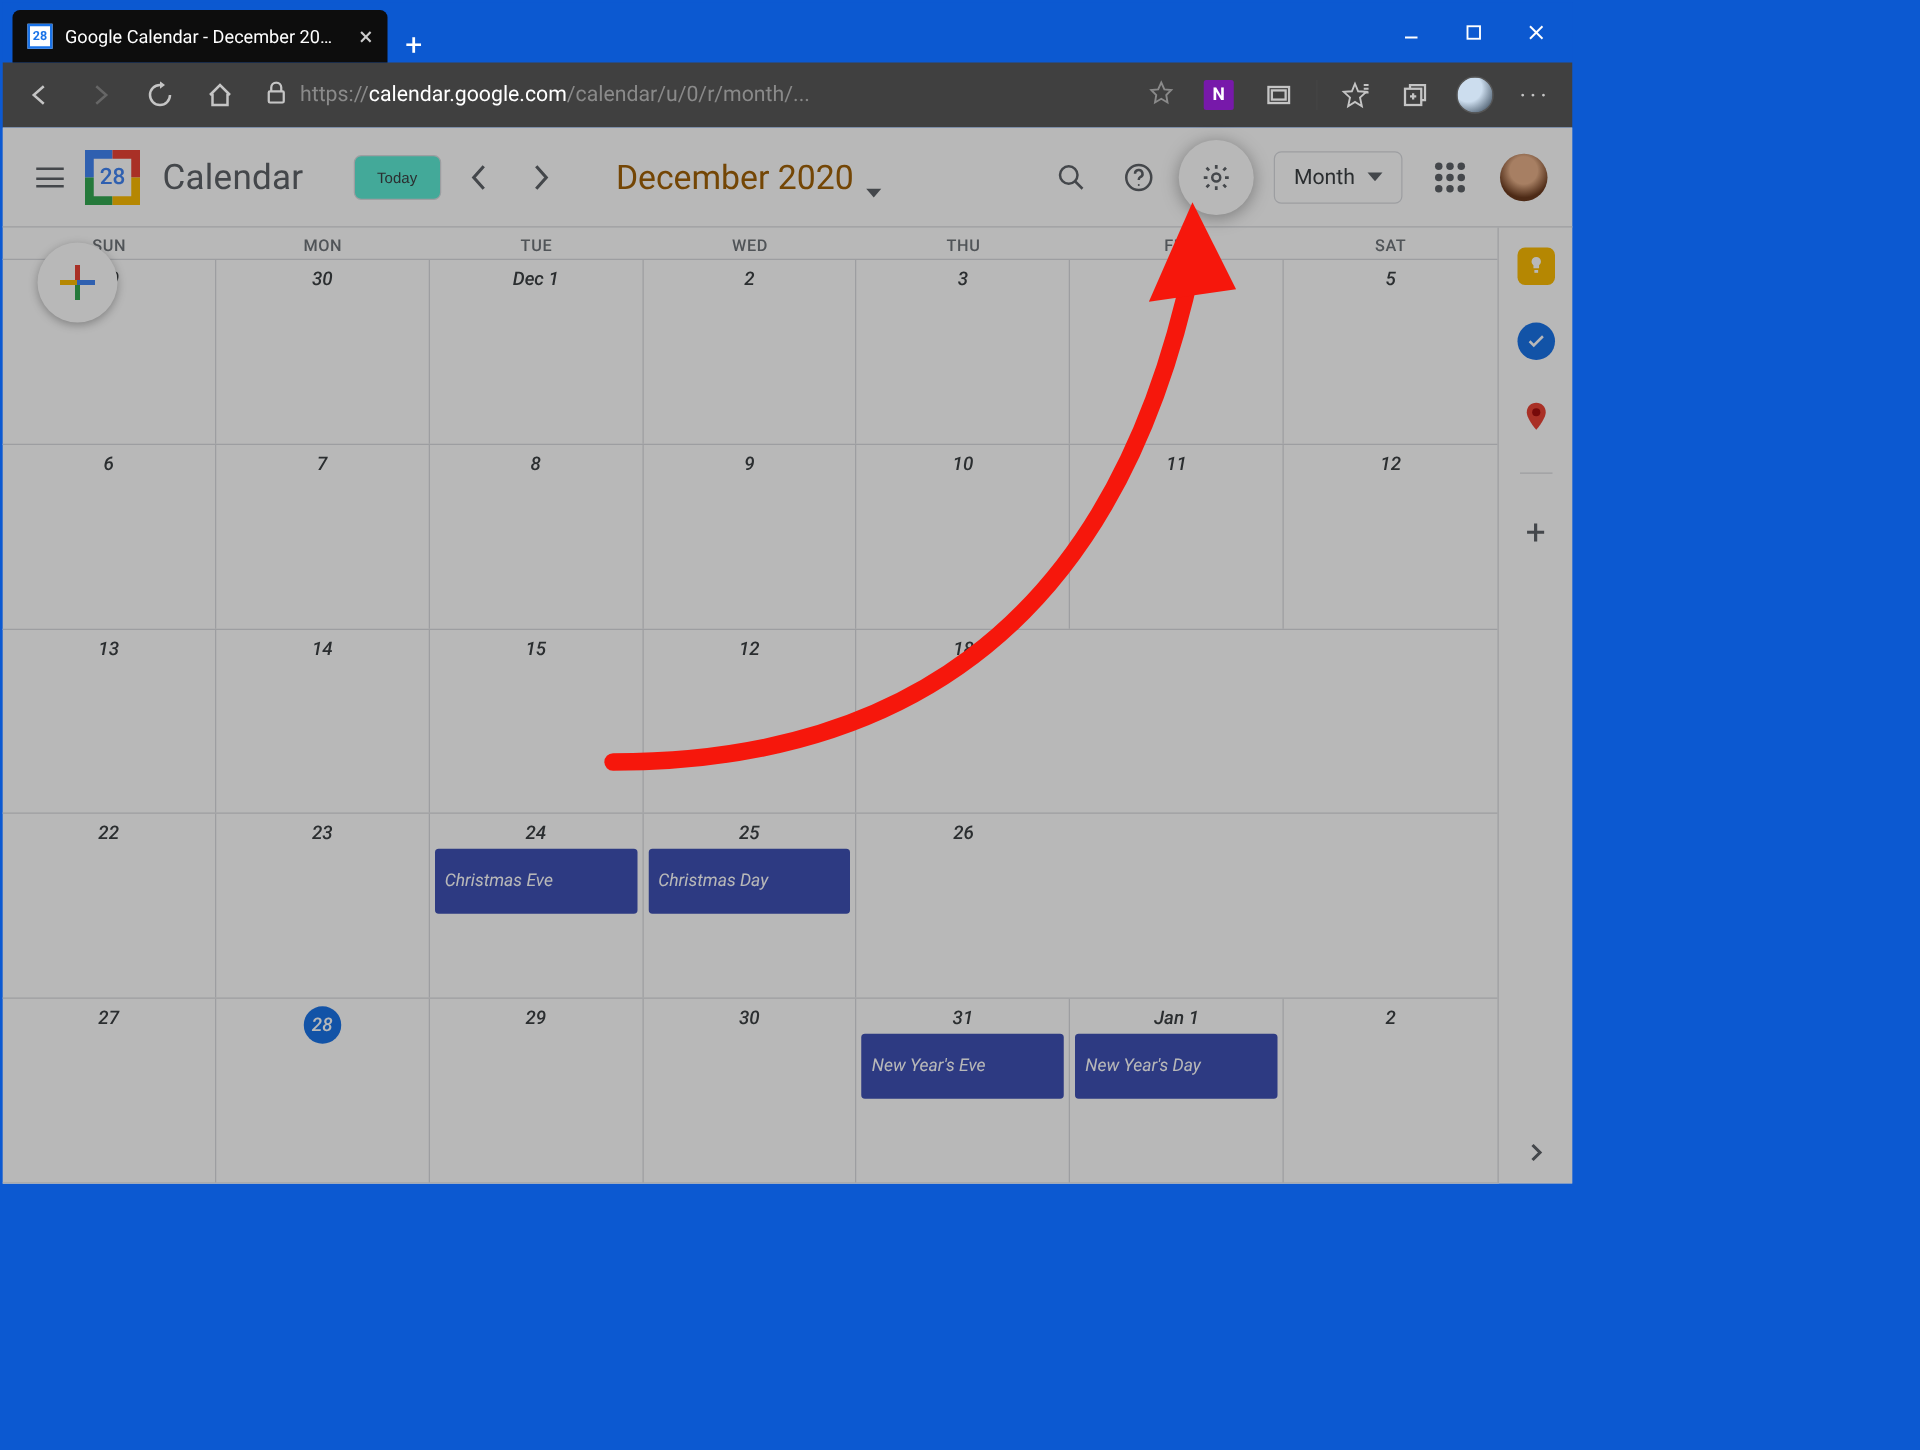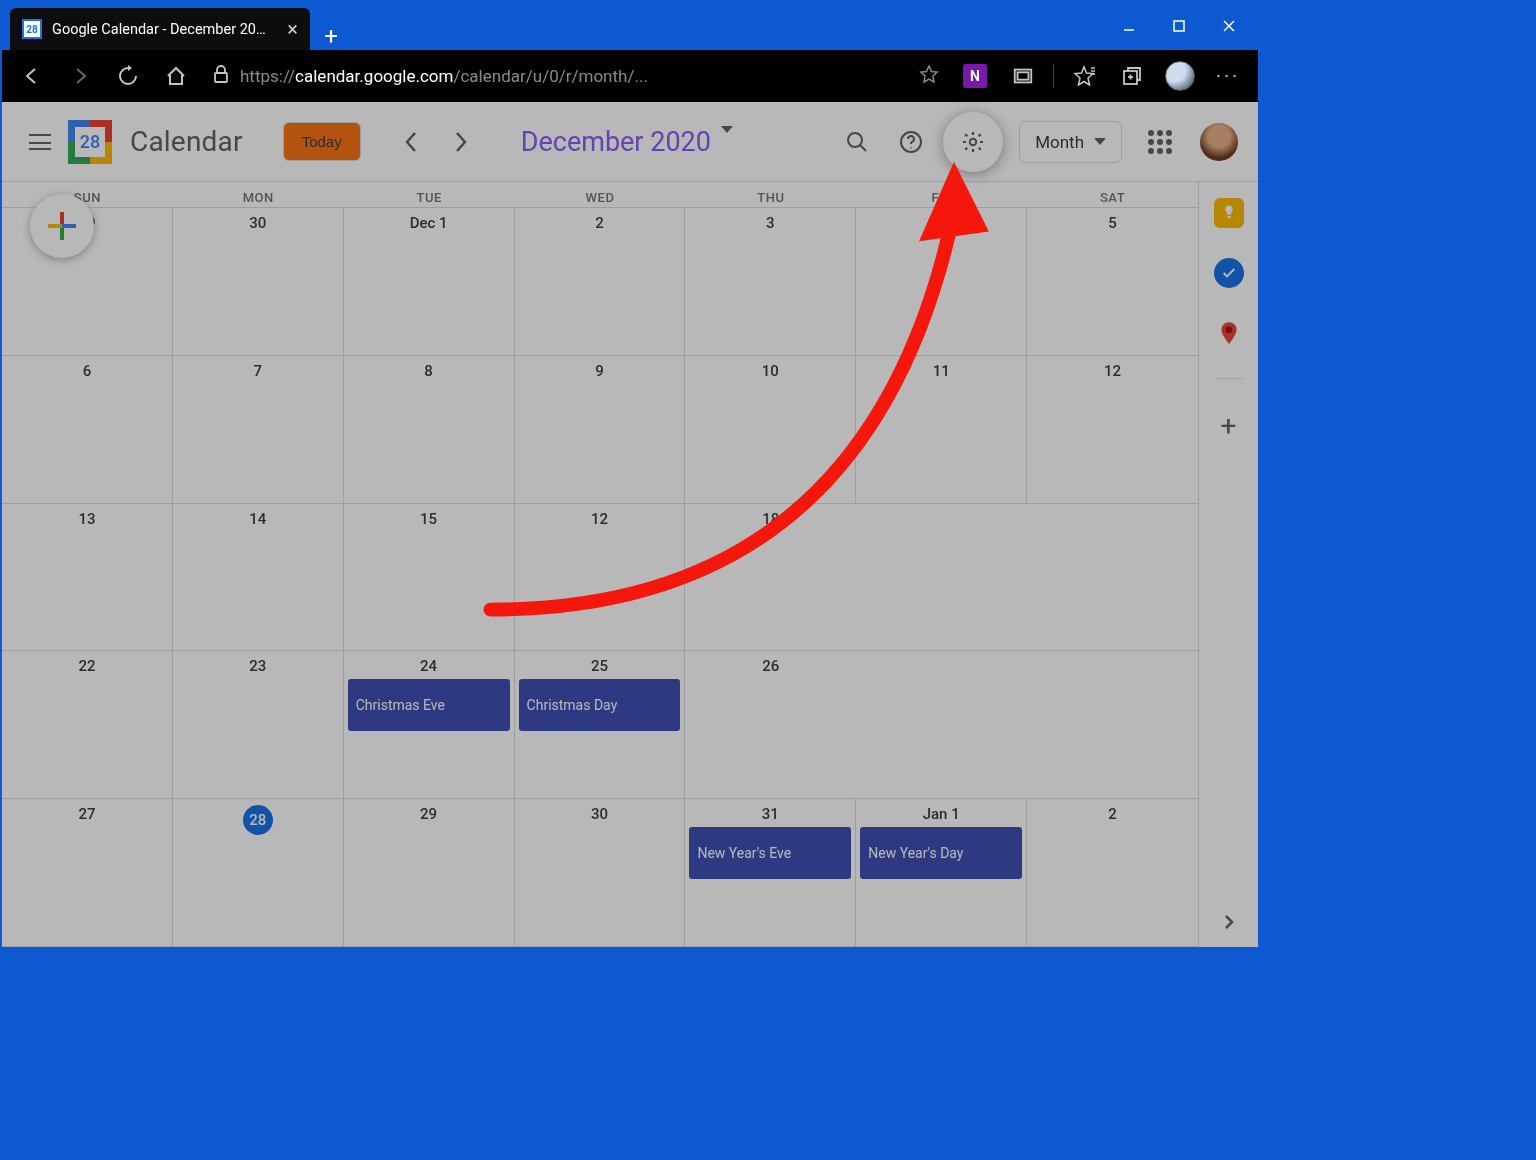--- a/index.html
+++ b/index.html
@@ -52,21 +52,21 @@
     padding-right:4px;
   }
   .win-btn {
     width:50px;display:flex;align-items:center;justify-content:center;
     color:#fff;font-size:16px;cursor:pointer;
   }
 
   
   .toolbar {
     height: 52px;
-    background:#000000;
+    background:#404040;
     display:flex;
     align-items:center;
     padding: 0 8px;
     gap: 4px;
     color:#c5c5c5;
   }
   .tbtn {
     width:44px;height:40px;display:flex;align-items:center;justify-content:center;
     cursor:pointer;font-size:20px;
   }
@@ -130,29 +130,28 @@
   }
   .gc-logo .sq{position:absolute;}
   .gc-logo .tl{left:0;top:0;width:22px;height:22px;background:#4285f4;}
   .gc-logo .tr{right:0;top:0;width:22px;height:22px;background:#ea4335;}
   .gc-logo .bl{left:0;bottom:0;width:22px;height:22px;background:#34a853;}
   .gc-logo .br{right:0;bottom:0;width:22px;height:22px;background:#fbbc04;}
   .gc-logo .inner{position:absolute;left:7px;top:7px;right:7px;bottom:7px;background:#fff;display:flex;align-items:center;justify-content:center;font-weight:500;color:#4285f4;font-size:18px;}
   .gc-title { font-size:28px;color:#5f6368;font-weight:400;margin-right:30px;letter-spacing:.2px;}
   .today-btn {
     border:1px solid #dadce0;border-radius:6px;
-    padding: 10px 18px;font-size:15px;color:#3c4043;background:#f97316;cursor:pointer;
-    margin-right:20px;
+    padding: 10px 18px;font-size:12px;color:#3c4043;background:#5eead4;cursor:pointer;
   }
   .nav-arrow {
     width:40px;height:40px;display:flex;align-items:center;justify-content:center;
     color:#5f6368;font-size:22px;cursor:pointer;border-radius:50%;
   }
   .month-label {
-    font-size:27px;color:#8b5cf6;margin-left:30px;display:flex;align-items:flex-start;gap:10px;cursor:pointer;
+    font-size:27px;color:#a16207;margin-left:30px;display:flex;align-items:flex-end;gap:10px;cursor:pointer;
   }
   .dropdown-tri {
     width:0;height:0;border-left:6px solid transparent;border-right:6px solid transparent;border-top:7px solid #5f6368;
   }
   .header-spacer { flex:1; }
   .icon-btn {
     width:44px;height:44px;display:flex;align-items:center;justify-content:center;
     color:#5f6368;cursor:pointer;border-radius:50%;
   }
   .icon-btn svg { width:24px;height:24px;stroke:#5f6368;fill:none;stroke-width:2;}
@@ -191,21 +190,21 @@
 
   .dow-row {
     display:grid;grid-template-columns:repeat(7,1fr);
     border-bottom:1px solid #dadce0;
   }
   .dow {
     text-align:center;font-size:13px;color:#70757a;font-weight:500;
     padding:8px 0 2px;letter-spacing:.5px;
   }
   .weeks {
-    flex:1;display:grid;grid-template-rows:repeat(5,1fr);
+    flex:1;display:grid;grid-template-rows:repeat(5,1fr);font-style:italic;
   }
   .week { display:grid;grid-template-columns:repeat(7,1fr);border-bottom:1px solid #dadce0;}
   .day {
     border-right:1px solid #dadce0;position:relative;
     padding-top:6px;
   }
   .day:last-child{border-right:none;}
   .daynum {
     text-align:center;font-size:15px;color:#3c4043;font-weight:500;
   }

